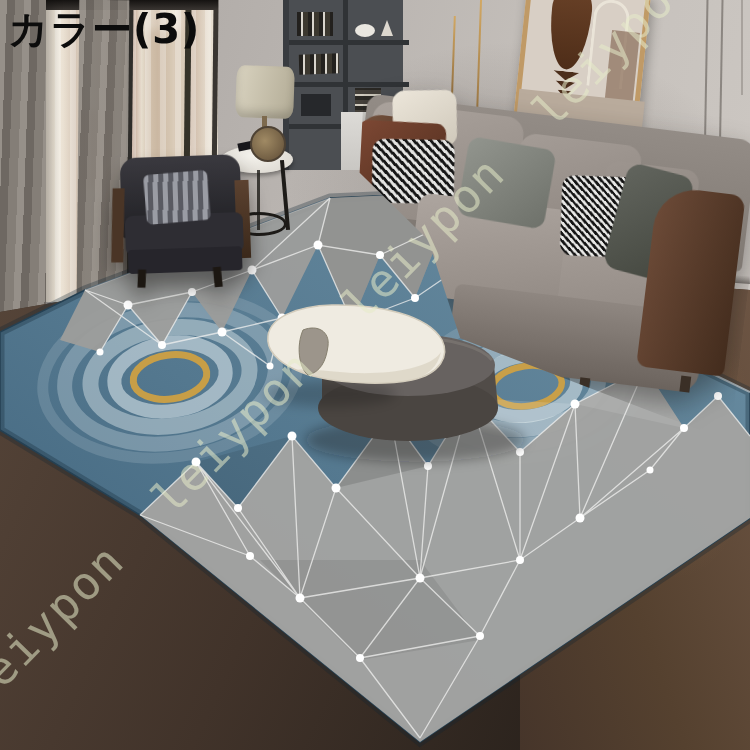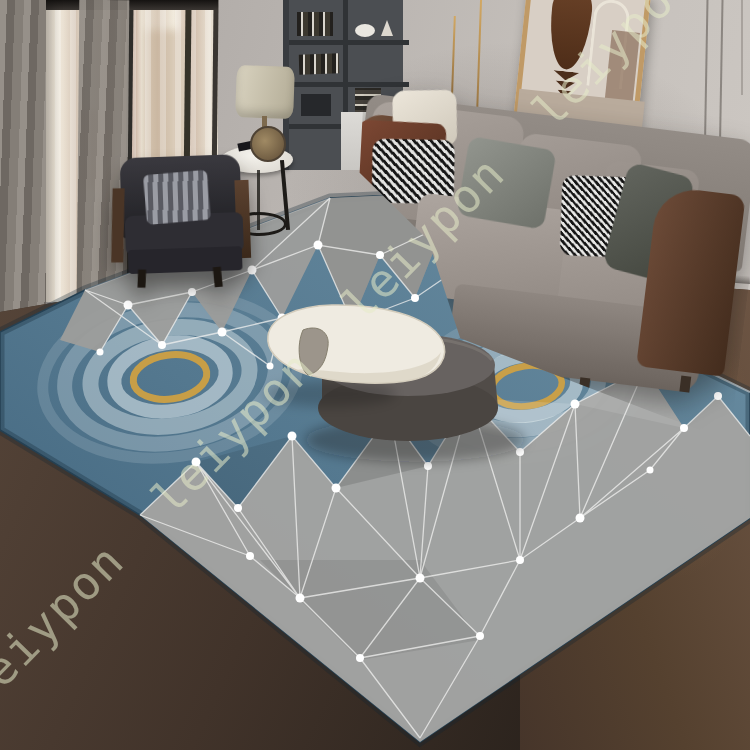--- a/index.html
+++ b/index.html
@@ -369,13 +369,14 @@
     <div class="pl pl-h2"></div>
     <div class="pl pl-sage"></div>
     <div class="base"></div>
     <div class="armR2"></div>
     <div class="leg lg1"></div>
     <div class="leg lg2"></div>
     <div class="leg lg3"></div>
   </div>
 
   <div class="watermark">leiypon leiypon leiypon leiypon leiypon</div>
+  <div class="color-label">カラー(3)</div>
 </div>
 
 </body></html>

